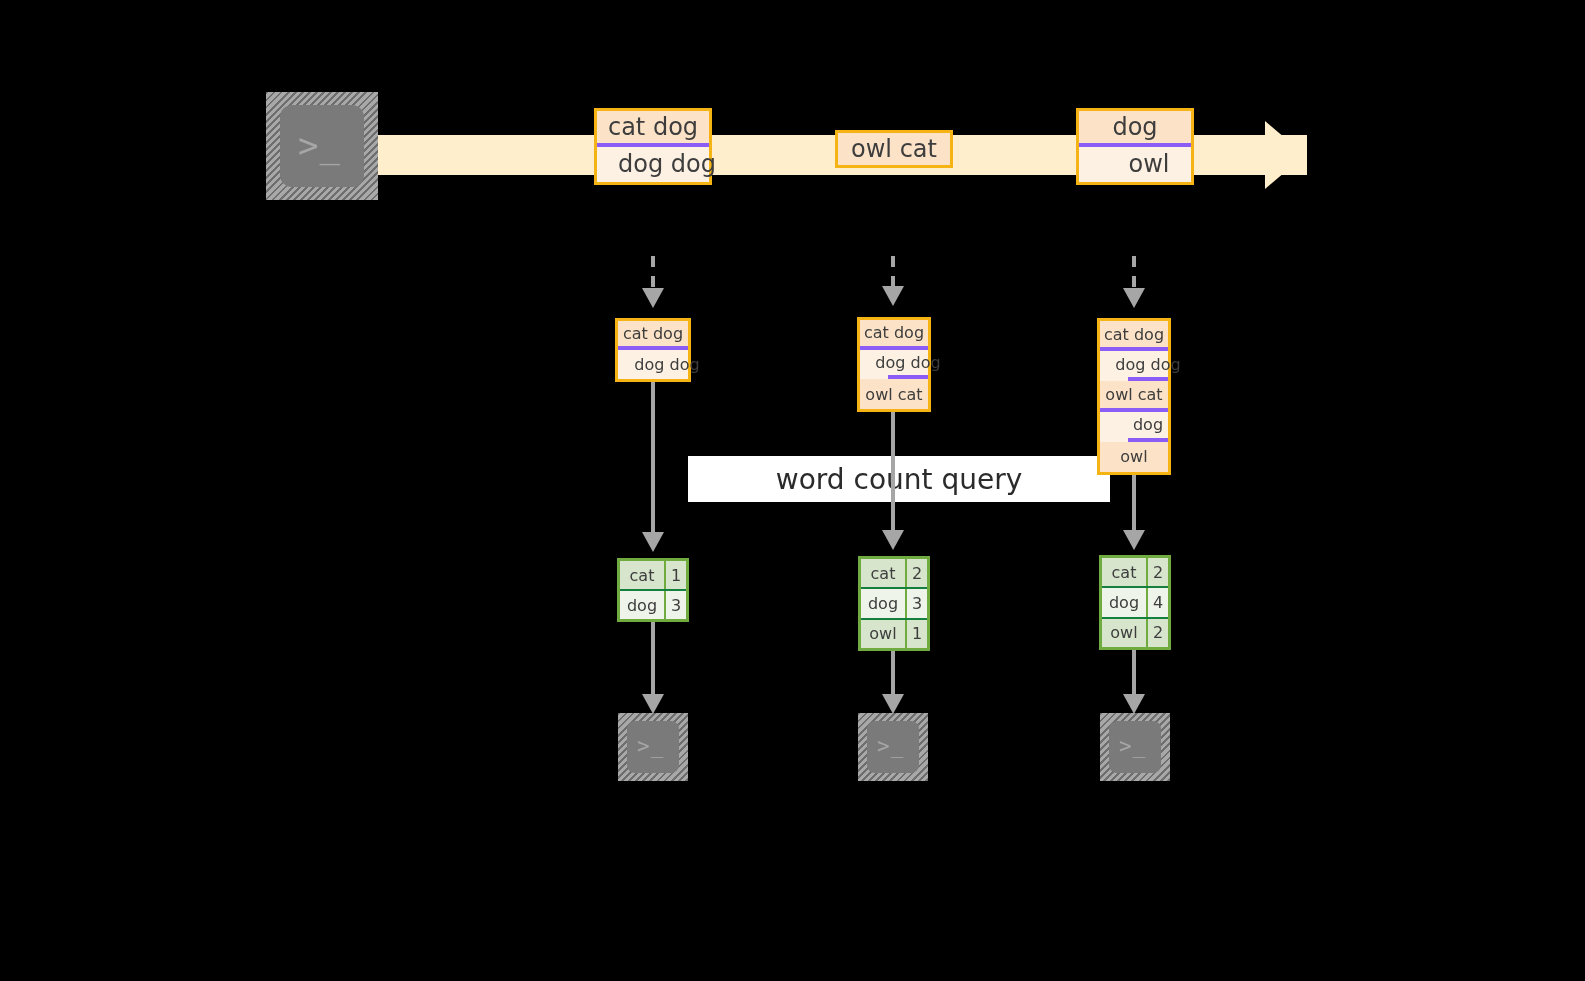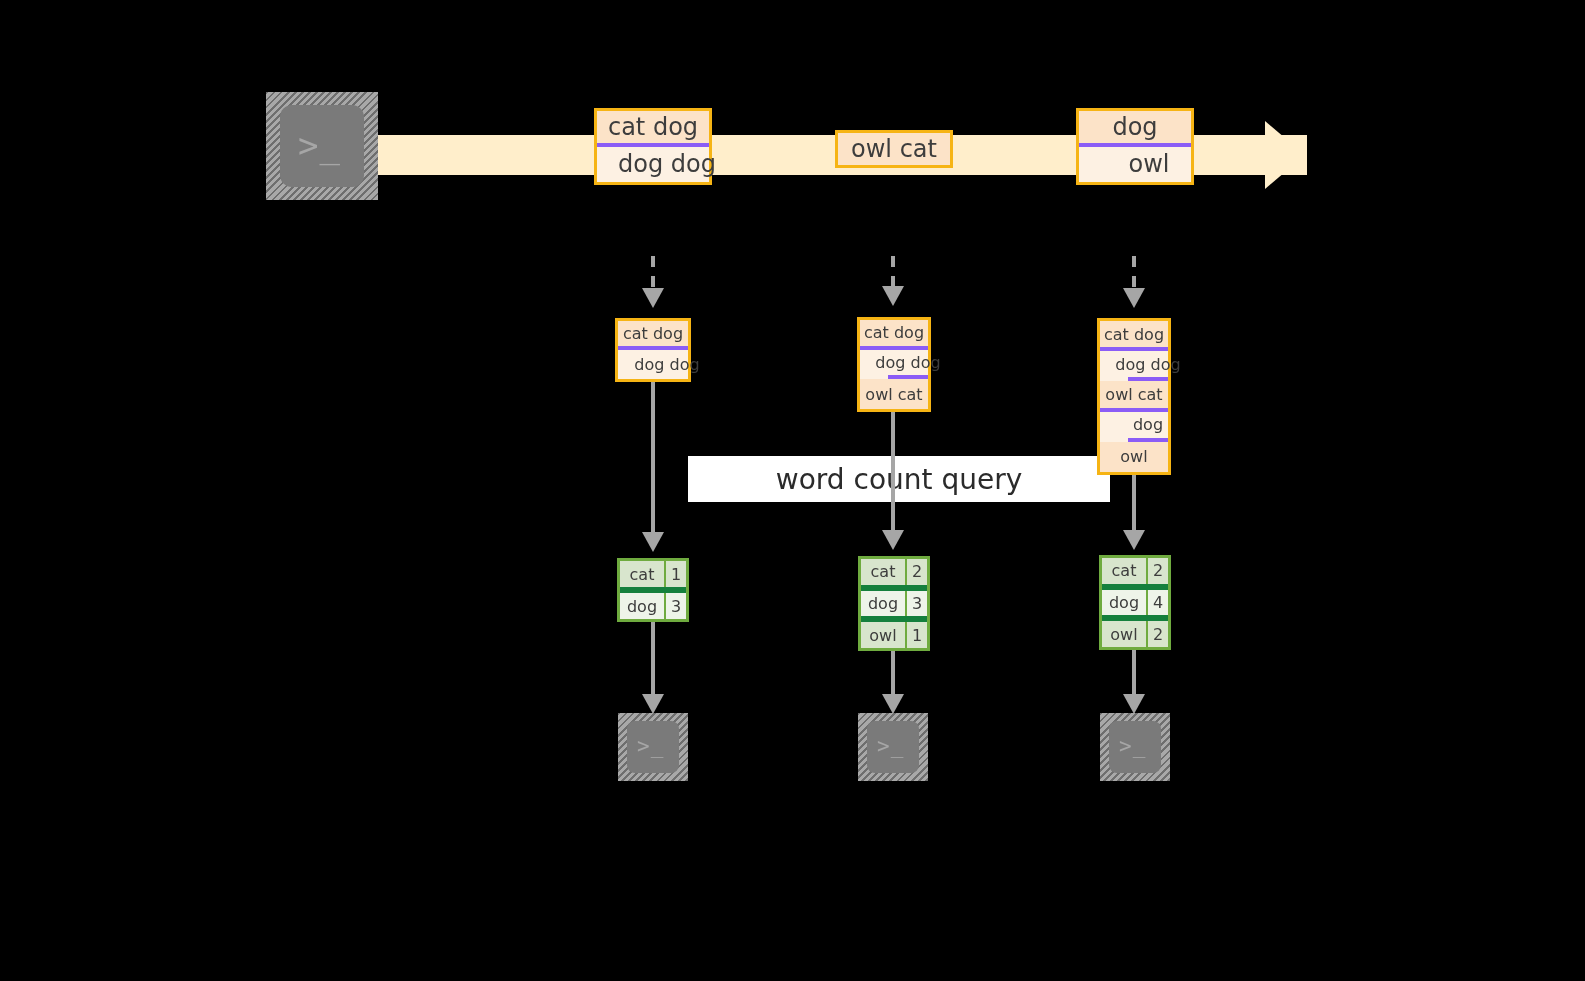--- a/index.html
+++ b/index.html
@@ -91,21 +91,21 @@
     position: absolute;
     box-sizing: border-box;
     border: 3px solid #6fab3f;
     background: #eef3e8;
     display: flex;
     flex-direction: column;
   }
   .res .row {
     display: flex;
     flex: 1 1 auto;
-    border-bottom: 6px solid #15803d;
+    border-bottom: 2px solid #15803d;
     box-sizing: border-box;
   }
   .res .row:last-child { border-bottom: none; }
   .res .row .word,
   .res .row .count {
     box-sizing: border-box;
     display: flex;
     align-items: center;
     justify-content: center;
     font-size: 16px;

